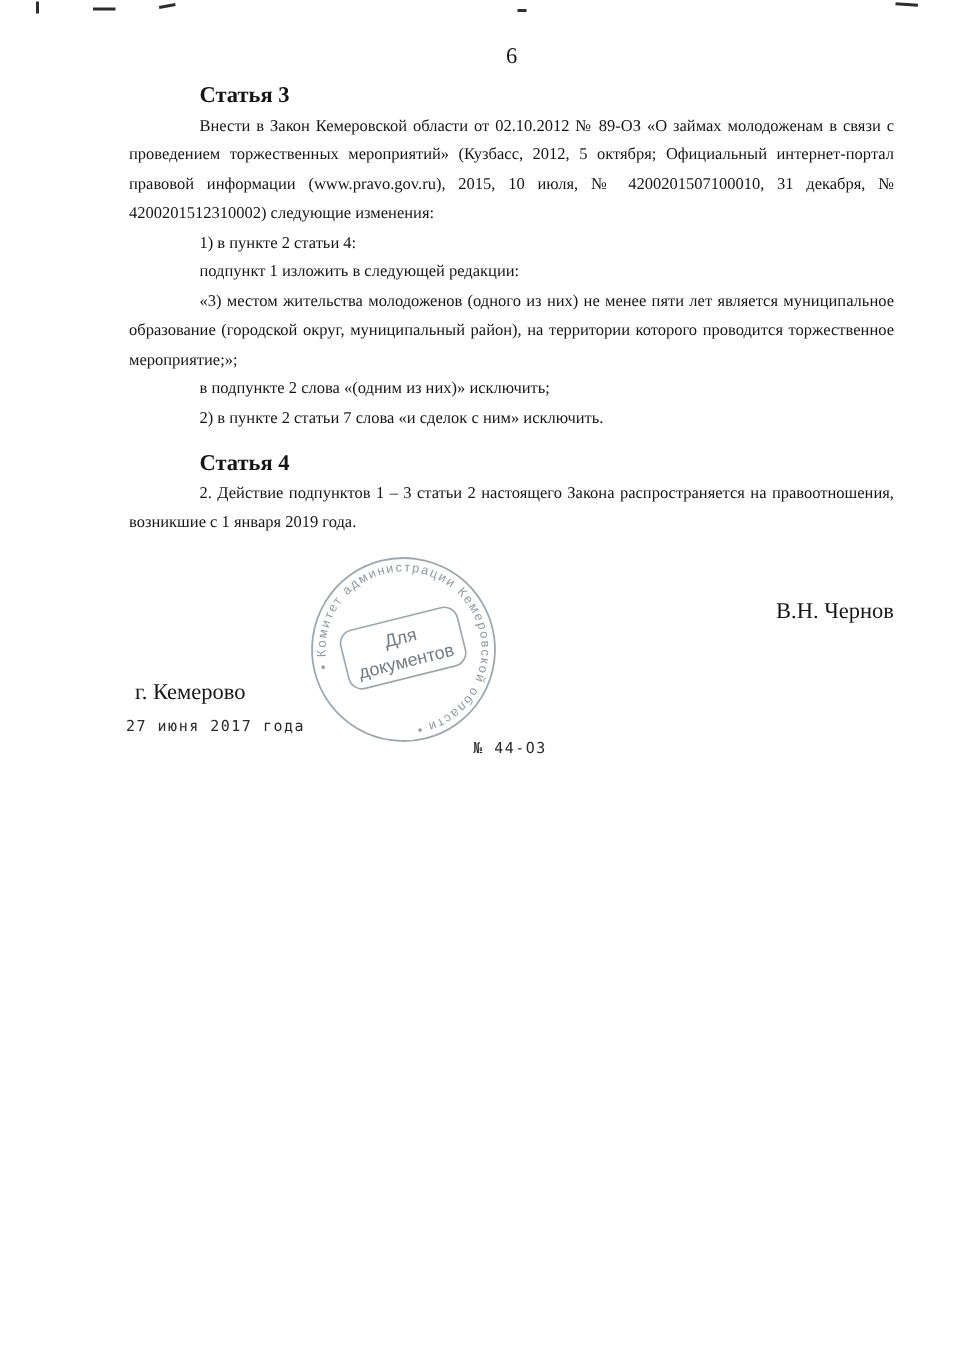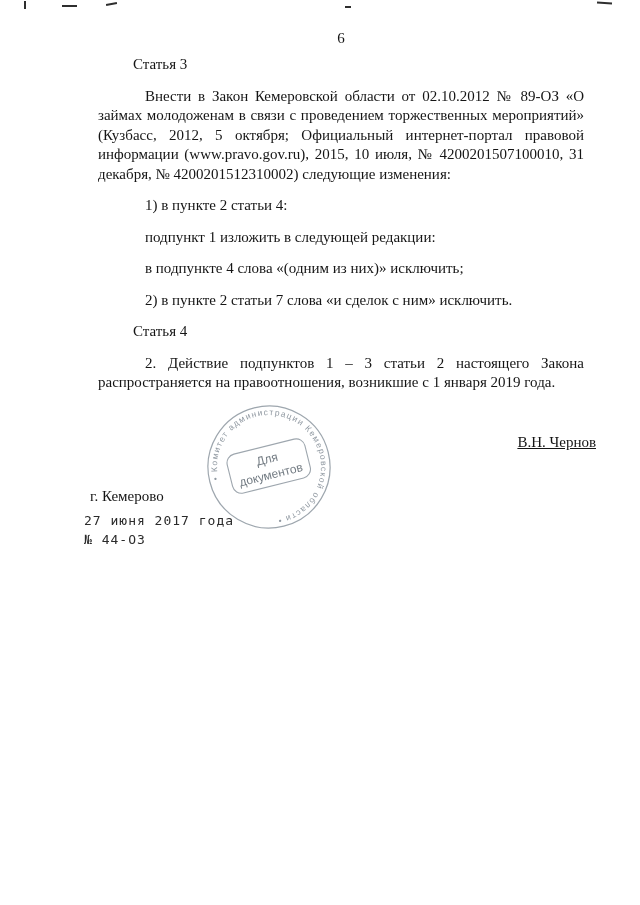--- a/index.html
+++ b/index.html
@@ -23,58 +23,58 @@
 
   .content { padding: 30px 44px 0 86px; }
 
   .page-number {
     text-align: center;
     font-size: 15px;
     margin: 0 0 8px 0;
   }
   .article-title {
     font-size: 15px;
-    font-weight: normal;
+    font-weight: bold;
     text-indent: 47px;
     margin: 2px 0 0 0;
     line-height: 19.5px;
   }
   .article-title.second { margin-top: 11px; }
   .para {
-    font-size: 15px;
+    font-size: 11px;
     line-height: 19.5px;
     text-align: justify;
     text-indent: 47px;
-    margin: 12px;
+    margin: 0;
   }
 
   .sig-area { position: relative; margin-top: 30px; }
   .sig-row {
     display: flex;
     justify-content: space-between;
     align-items: flex-start;
     padding-left: 24px;
     font-size: 15px;
     line-height: 20px;
   }
   .sig-left div { white-space: nowrap; }
-  .sig-right { white-space: nowrap; padding-top: 9px; text-decoration: underline; }
+  .sig-right { white-space: nowrap; padding-top: 9px; }
 
   .footer-city {
     font-size: 15px;
     margin: 36px 0 0 4px;
   }
   .mono {
     font-family: "DejaVu Sans Mono", "Liberation Mono", monospace;
-    font-size: 13px;
+    font-size: 10px;
     color: #2b2b2b;
     letter-spacing: 1px;
   }
   .footer-date   { margin: 8px 0 0 -2px; }
-  .footer-number { margin: 4px 0 0 -2px; }
+  .footer-number { margin: 4px 0 0 -2px; text-align: center; }
 
   .stamp-wrap {
     position: absolute;
     left: 108px;
     top: -28px;
     width: 150px;
     height: 145px;
     opacity: 0.85;
     pointer-events: none;
   }
@@ -93,21 +93,22 @@
   <div class="scan-mark mark-5"></div>
 
   <div class="content">
 
     <div class="page-number">6</div>
 
     <div class="article-title">Статья 3</div>
     <p class="para">Внести в Закон Кемеровской области от 02.10.2012 № 89-ОЗ «О займах молодоженам в связи с проведением торжественных мероприятий» (Кузбасс, 2012, 5 октября; Официальный интернет-портал правовой информации (www.pravo.gov.ru), 2015, 10 июля, № 4200201507100010, 31 декабря, № 4200201512310002) следующие изменения:</p>
     <p class="para">1) в пункте 2 статьи 4:</p>
     <p class="para">подпункт 1 изложить в следующей редакции:</p>
-    <p class="para">в подпункте 4 слова «(одним из них)» исключить;</p>
+    <p class="para">«3) местом жительства молодоженов (одного из них) не менее пяти лет является муниципальное образование (городской округ, муниципальный район), на территории которого проводится торжественное мероприятие;»;</p>
+    <p class="para">в подпункте 2 слова «(одним из них)» исключить;</p>
     <p class="para">2) в пункте 2 статьи 7 слова «и сделок с ним» исключить.</p>
 
     <div class="article-title second">Статья 4</div>
     <p class="para">2. Действие подпунктов 1 – 3 статьи 2 настоящего Закона распространяется на правоотношения, возникшие с 1 января 2019 года.</p>
 
     <div class="sig-area">
 
       <div class="sig-row">
         <div class="sig-left">
         </div>

